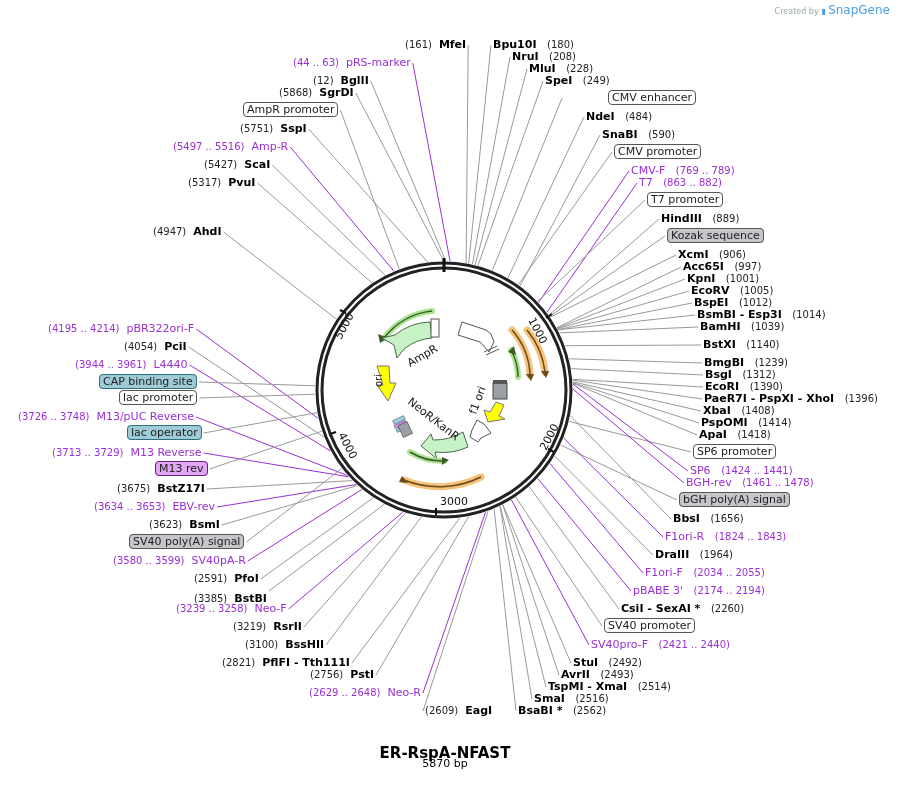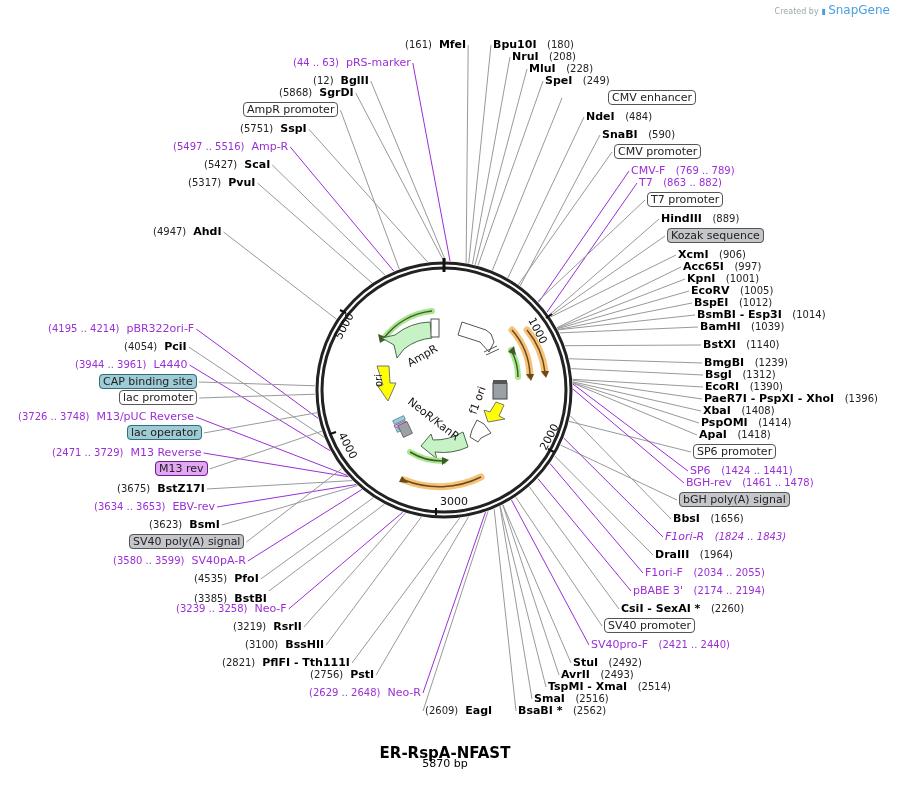--- a/index.html
+++ b/index.html
@@ -227,36 +227,36 @@
     <div class="lbl" style="left: 705px; top: 369px;"><span class="enz">BsgI</span>&nbsp;&nbsp;&nbsp;<span class="pos">(1312)</span></div>
     <div class="lbl" style="left: 99px; top: 376px;"><span class="feat teal">CAP binding site</span></div>
     <div class="lbl" style="left: 705px; top: 381px;"><span class="enz">EcoRI</span>&nbsp;&nbsp;&nbsp;<span class="pos">(1390)</span></div>
     <div class="lbl" style="left: 704px; top: 393px;"><span class="enz">PaeR7I   - PspXI   - XhoI</span>&nbsp;&nbsp;&nbsp;<span class="pos">(1396)</span></div>
     <div class="lbl" style="left: 119px; top: 392px;"><span class="feat white">lac promoter</span></div>
     <div class="lbl" style="left: 703px; top: 405px;"><span class="enz">XbaI</span>&nbsp;&nbsp;&nbsp;<span class="pos">(1408)</span></div>
     <div class="lbl prim" style="left: 18px; top: 411px;"><span class="pos">(3726 .. 3748)</span>&nbsp;&nbsp;<span class="">M13/pUC Reverse</span></div>
     <div class="lbl" style="left: 701px; top: 417px;"><span class="enz">PspOMI</span>&nbsp;&nbsp;&nbsp;<span class="pos">(1414)</span></div>
     <div class="lbl" style="left: 127px; top: 427px;"><span class="feat teal">lac operator</span></div>
     <div class="lbl" style="left: 699px; top: 429px;"><span class="enz">ApaI</span>&nbsp;&nbsp;&nbsp;<span class="pos">(1418)</span></div>
-    <div class="lbl prim" style="left: 52px; top: 447px;"><span class="pos">(2471 .. 3729)</span>&nbsp;&nbsp;<span class="">M13 Reverse</span></div>
+    <div class="lbl prim" style="left: 52px; top: 447px;"><span class="pos">(3713 .. 3729)</span>&nbsp;&nbsp;<span class="">M13 Reverse</span></div>
     <div class="lbl" style="left: 693px; top: 446px;"><span class="feat white">SP6 promoter</span></div>
     <div class="lbl" style="left: 155px; top: 463px;"><span class="feat purple">M13 rev</span></div>
     <div class="lbl prim" style="left: 690px; top: 465px;"><span class="">SP6</span>&nbsp;&nbsp;&nbsp;<span class="pos">(1424 .. 1441)</span></div>
     <div class="lbl" style="left: 117px; top: 483px;"><span class="pos">(3675)</span>&nbsp;&nbsp;<span class="enz">BstZ17I</span></div>
     <div class="lbl prim" style="left: 686px; top: 477px;"><span class="">BGH-rev</span>&nbsp;&nbsp;&nbsp;<span class="pos">(1461 .. 1478)</span></div>
     <div class="lbl" style="left: 679px; top: 494px;"><span class="feat gray">bGH poly(A) signal</span></div>
     <div class="lbl prim" style="left: 94px; top: 501px;"><span class="pos">(3634 .. 3653)</span>&nbsp;&nbsp;<span class="">EBV-rev</span></div>
     <div class="lbl" style="left: 673px; top: 513px;"><span class="enz">BbsI</span>&nbsp;&nbsp;&nbsp;<span class="pos">(1656)</span></div>
     <div class="lbl" style="left: 149px; top: 519px;"><span class="pos">(3623)</span>&nbsp;&nbsp;<span class="enz">BsmI</span></div>
-    <div class="lbl prim" style="left: 665px; top: 531px; font-style: italic;"><span class="">F1ori-R</span>&nbsp;&nbsp;&nbsp;<span class="pos">(1824 .. 1843)</span></div>
+    <div class="lbl prim" style="left: 665px; top: 531px;"><span class="">F1ori-R</span>&nbsp;&nbsp;&nbsp;<span class="pos">(1824 .. 1843)</span></div>
     <div class="lbl" style="left: 129px; top: 536px;"><span class="feat gray">SV40 poly(A) signal</span></div>
     <div class="lbl" style="left: 655px; top: 549px;"><span class="enz">DraIII</span>&nbsp;&nbsp;&nbsp;<span class="pos">(1964)</span></div>
     <div class="lbl prim" style="left: 113px; top: 555px;"><span class="pos">(3580 .. 3599)</span>&nbsp;&nbsp;<span class="">SV40pA-R</span></div>
     <div class="lbl prim" style="left: 645px; top: 567px;"><span class="">F1ori-F</span>&nbsp;&nbsp;&nbsp;<span class="pos">(2034 .. 2055)</span></div>
-    <div class="lbl" style="left: 194px; top: 573px;"><span class="pos">(4535)</span>&nbsp;&nbsp;<span class="enz">PfoI</span></div>
+    <div class="lbl" style="left: 194px; top: 573px;"><span class="pos">(2591)</span>&nbsp;&nbsp;<span class="enz">PfoI</span></div>
     <div class="lbl prim" style="left: 633px; top: 585px;"><span class="">pBABE 3'</span>&nbsp;&nbsp;&nbsp;<span class="pos">(2174 .. 2194)</span></div>
     <div class="lbl" style="left: 194px; top: 585px; margin-top: 8px;"><span class="pos">(3385)</span>&nbsp;&nbsp;<span class="enz">BstBI</span></div>
     <div class="lbl" style="left: 621px; top: 603px;"><span class="enz">CsiI   - SexAI *</span>&nbsp;&nbsp;&nbsp;<span class="pos">(2260)</span></div>
     <div class="lbl prim" style="left: 176px; top: 603px;"><span class="pos">(3239 .. 3258)</span>&nbsp;&nbsp;<span class="">Neo-F</span></div>
     <div class="lbl" style="left: 604px; top: 620px;"><span class="feat white">SV40 promoter</span></div>
     <div class="lbl" style="left: 233px; top: 621px;"><span class="pos">(3219)</span>&nbsp;&nbsp;<span class="enz">RsrII</span></div>
     <div class="lbl prim" style="left: 591px; top: 639px;"><span class="">SV40pro-F</span>&nbsp;&nbsp;&nbsp;<span class="pos">(2421 .. 2440)</span></div>
     <div class="lbl" style="left: 245px; top: 639px;"><span class="pos">(3100)</span>&nbsp;&nbsp;<span class="enz">BssHII</span></div>
     <div class="lbl" style="left: 222px; top: 657px;"><span class="pos">(2821)</span>&nbsp;&nbsp;<span class="enz">PflFI   - Tth111I</span></div>
     <div class="lbl" style="left: 573px; top: 657px;"><span class="enz">StuI</span>&nbsp;&nbsp;&nbsp;<span class="pos">(2492)</span></div>

